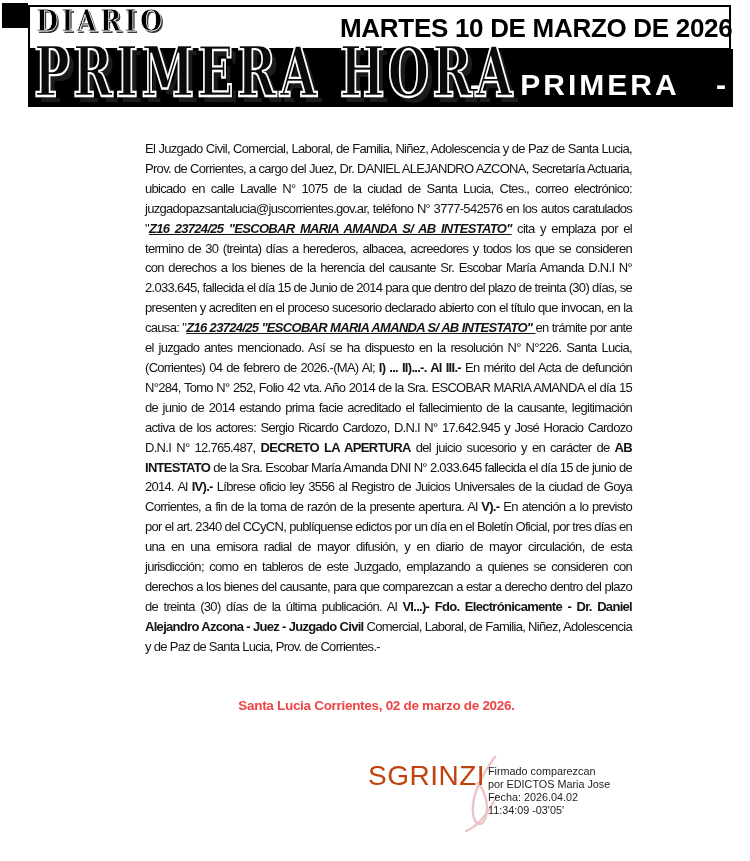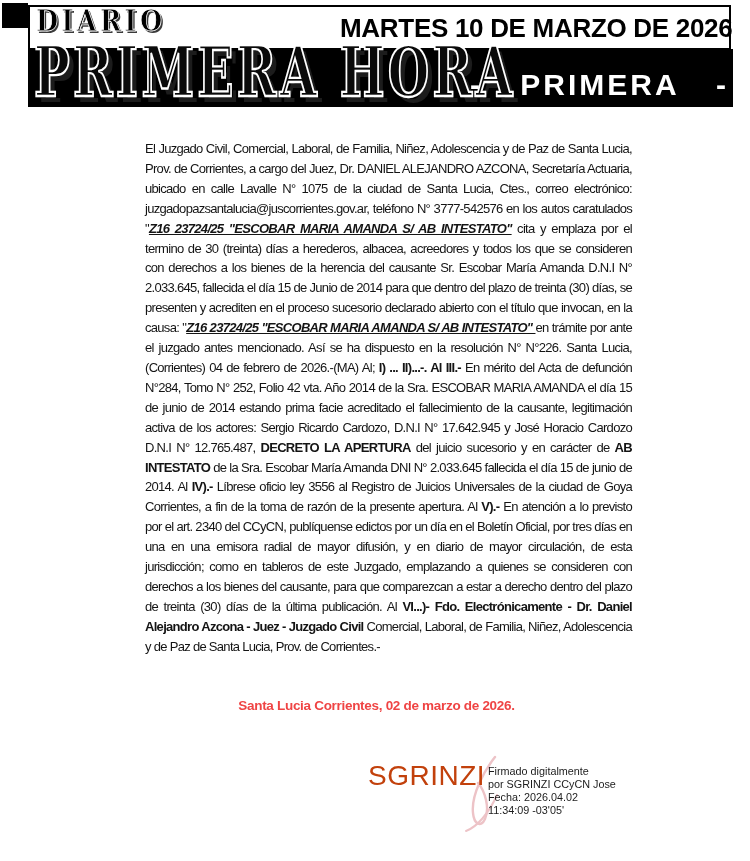--- a/index.html
+++ b/index.html
@@ -95,21 +95,21 @@
 
     <div class="signature">
       <svg class="sig-flourish" viewBox="0 0 42 82" xmlns="http://www.w3.org/2000/svg">
         <path d="M 31 2 C 20 16, 7 40, 9 58 C 10 69, 17 73, 21 64 C 26 53, 21 36, 14 28" fill="none" stroke="#edc3c7" stroke-width="2.4" stroke-linecap="round"></path>
         <path d="M 2 76 C 13 72, 25 58, 33 40" fill="none" stroke="#edc3c7" stroke-width="2" stroke-linecap="round"></path>
       </svg>
       <div class="sig-name">
         <div>SGRINZI</div>
       </div>
       <div class="sig-details">
-        <div>Firmado digitalmente</div>
-        <div>por SGRINZI CCyCN Jose</div>
+        <div>Firmado comparezcan</div>
+        <div>por EDICTOS Maria Jose</div>
         <div>Fecha: 2026.04.02</div>
         <div>11:34:09 -03'05'</div>
       </div>
     </div>
   </main>
 
 </div>
 
 </body></html>

